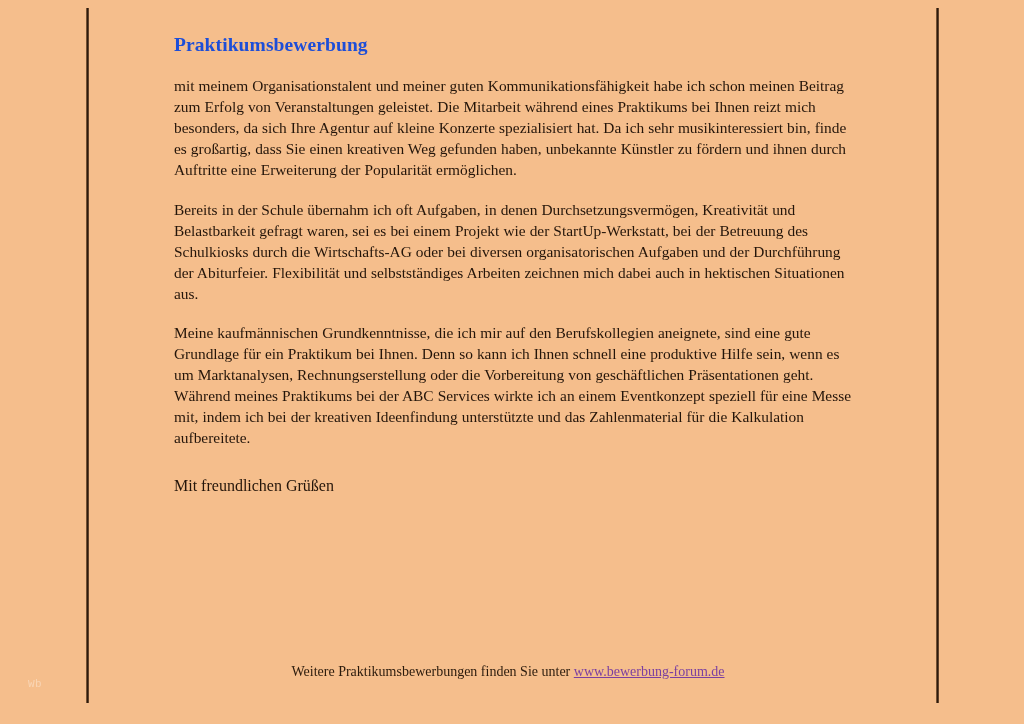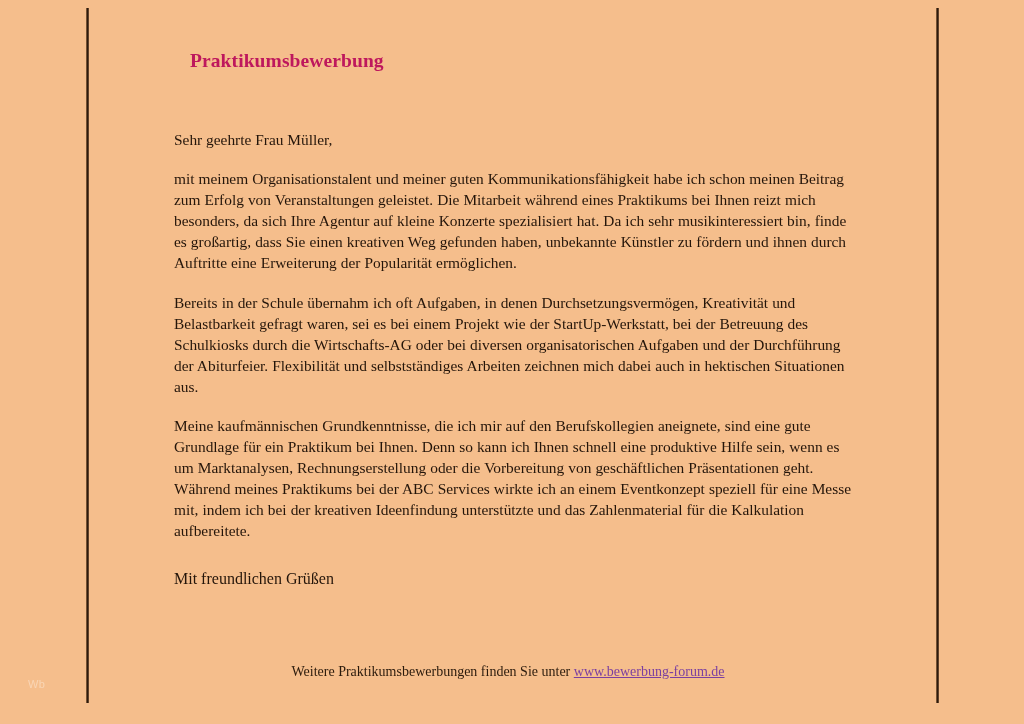--- a/index.html
+++ b/index.html
@@ -41,25 +41,25 @@
   
   .content {
     position: absolute;
     left: 174px;
     top: 0;
     width: 682px;
     height: 724px;
   }
 
   .doc-title {
-    margin: 16px;
+    margin: 0;
     padding-top: 33px;
     font-size: 19.5px;
     font-weight: bold;
-    color: #be185d;
+    color: #1d4ed8;
     letter-spacing: 0.1px;
     line-height: 1.25;
   }
 
   .salutation {
     margin: 0;
     padding-top: 41px;
     font-size: 15.4px;
     color: #24150a;
     line-height: 1.3;
@@ -99,39 +99,38 @@
     text-decoration: underline;
     text-underline-offset: 1px;
   }
 
   
   .watermark {
     position: absolute;
     left: 28px;
     top: 678px;
     font-size: 11px;
-    font-family: Liberation Sans, sans-serif;
+    font-family: Liberation Mono, monospace;
     color: rgba(255, 245, 235, 0.42);
     letter-spacing: 0.4px;
     user-select: none;
   }
 </style>
 </head>
 <body>
 
 <div class="page">
 
   <div class="rule rule-left"></div>
   <div class="rule rule-right"></div>
 
   <div class="content">
 
     <h1 class="doc-title">Praktikumsbewerbung</h1>
 
-    <p class="salutation">Sehr geehrte Frau Müller,</p>
 
     <p class="para">mit meinem Organisationstalent und meiner guten Kommunikationsfähigkeit habe ich schon meinen Beitrag zum Erfolg von Veranstaltungen geleistet. Die Mitarbeit während eines Praktikums bei Ihnen reizt mich besonders, da sich Ihre Agentur auf kleine Konzerte spezialisiert hat. Da ich sehr musikinteressiert bin, finde es großartig, dass Sie einen kreativen Weg gefunden haben, unbekannte Künstler zu fördern und ihnen durch Auftritte eine Erweiterung der Popularität ermöglichen.</p>
 
     <p class="para">Bereits in der Schule übernahm ich oft Aufgaben, in denen Durchsetzungsvermögen, Kreativität und Belastbarkeit gefragt waren, sei es bei einem Projekt wie der StartUp-Werkstatt, bei der Betreuung des Schulkiosks durch die Wirtschafts-AG oder bei diversen organisatorischen Aufgaben und der Durchführung der Abiturfeier. Flexibilität und selbstständiges Arbeiten zeichnen mich dabei auch in hektischen Situationen aus.</p>
 
     <p class="para">Meine kaufmännischen Grundkenntnisse, die ich mir auf den Berufskollegien aneignete, sind eine gute Grundlage für ein Praktikum bei Ihnen. Denn so kann ich Ihnen schnell eine produktive Hilfe sein, wenn es um Marktanalysen, Rechnungserstellung oder die Vorbereitung von geschäftlichen Präsentationen geht. Während meines Praktikums bei der ABC Services wirkte ich an einem Eventkonzept speziell für eine Messe mit, indem ich bei der kreativen Ideenfindung unterstützte und das Zahlenmaterial für die Kalkulation aufbereitete.</p>
 
 
     <p class="closing">Mit freundlichen Grüßen</p>
 

